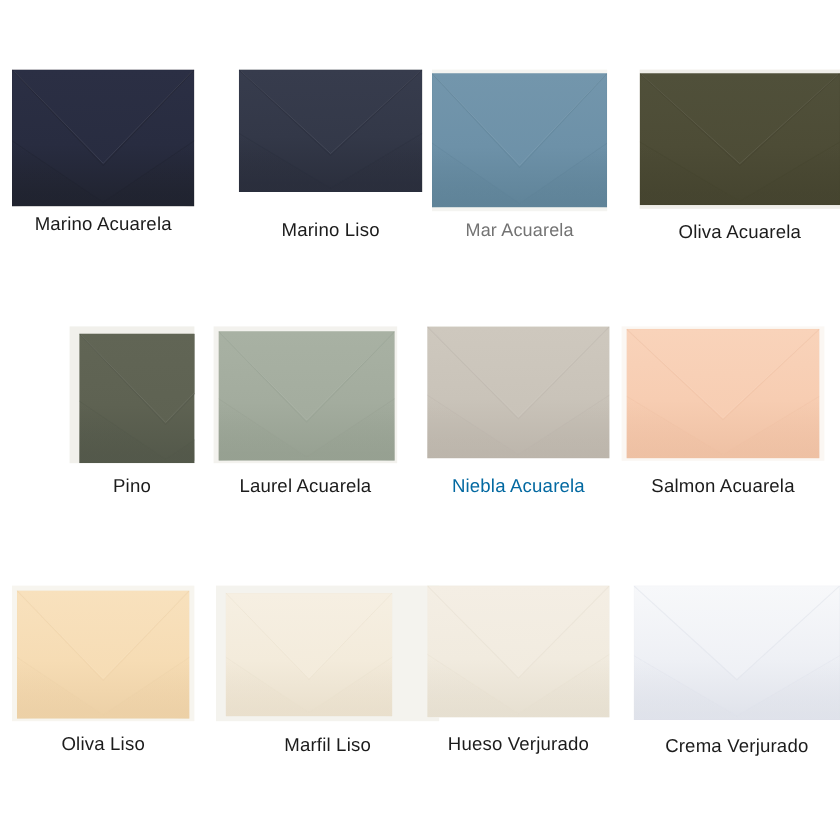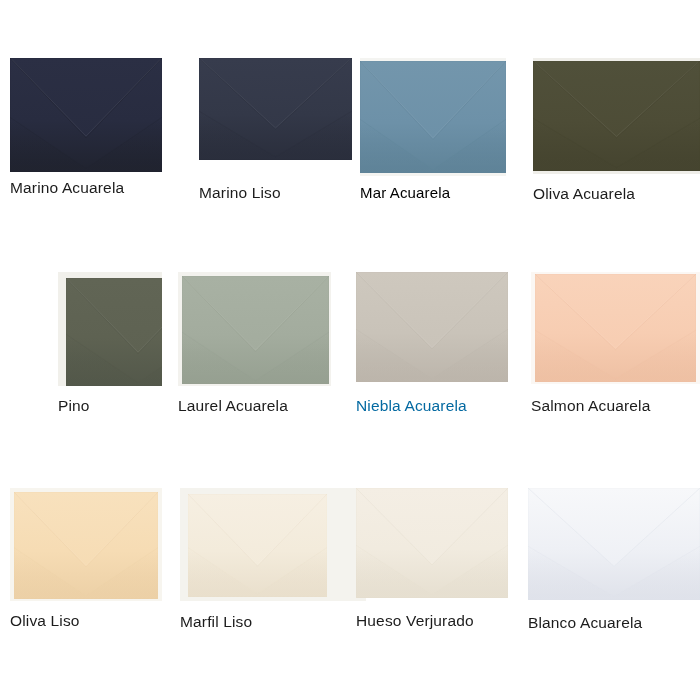--- a/index.html
+++ b/index.html
@@ -46,21 +46,21 @@
   }
 
   .env svg {
     display: block;
     width: 100%;
     height: 100%;
   }
 
   .label {
     width: 100%;
-    text-align: left;
+    text-align: center;
     color: #1c1c1c;
     font-size: 15.5px;
     line-height: 1.1;
     letter-spacing: 0.15px;
     white-space: nowrap;
   }
 </style>
 </head>
 <body style="background: rgb(255, 255, 255);">
 
@@ -158,21 +158,21 @@
               <path d="M200 140 L200 72.8 L100 135.79999999999998 Z" fill="url(#sh2)"></path>
               <path d="M0 72.8 L100 135.79999999999998 L200 72.8" fill="none" stroke="#5f8398" stroke-opacity="0.45" stroke-width="0.9"></path>
               <path d="M0 0 L200 0 L100 98 Z" fill="url(#fl2)"></path>
               <path d="M0 0 L100 98 L200 0" fill="none" stroke="#5f8398" stroke-opacity="0.55" stroke-width="1.1"></path>
               <path d="M2 1.5 L100 95.9 L198 1.5" fill="none" stroke="#ffffff" stroke-opacity="0.10" stroke-width="0.8"></path>
               <rect x="0" y="0" width="200" height="140" fill="none" stroke="#5f8398" stroke-opacity="0.35" stroke-width="1"></rect>
             </svg>
           </div>
         </div>
       </div>
-      <div class="label" style="margin-top: 9px; font-size: 15px; color: #000000;">Mar Acuarela</div>
+      <div class="label" style="margin-top: 9px; font-size: 15px; color: #737373;">Mar Acuarela</div>
     </div>
     <div class="card" style="left: 533px; top: 58px; width: 167px;">
       <div class="photo" style="height: 116px; background: rgb(239, 238, 233);">
         <div class="env-wrap" style="left: 0px; top: 3px; width: 167px; height: 110px;">
           <div class="env">
             <svg viewBox="0 0 200 140" preserveAspectRatio="none">
               <defs>
                 <linearGradient id="bd3" x1="0" y1="0" x2="0" y2="1">
                   <stop offset="0" stop-color="#50503a"></stop>
                   <stop offset="0.55" stop-color="#4d4c36"></stop>
@@ -296,21 +296,21 @@
               <path d="M0 0 L200 0 L100 98 Z" fill="url(#fl6)"></path>
               <path d="M0 0 L100 98 L200 0" fill="none" stroke="#bcb5ab" stroke-opacity="0.55" stroke-width="1.1"></path>
               <path d="M2 1.5 L100 95.9 L198 1.5" fill="none" stroke="#ffffff" stroke-opacity="0.10" stroke-width="0.8"></path>
               <rect x="0" y="0" width="200" height="140" fill="none" stroke="#bcb5ab" stroke-opacity="0.35" stroke-width="1"></rect>
             </svg>
           </div>
         </div>
       </div>
       <div class="label" style="margin-top: 15px; font-size: 15.5px; color: #0369a1;">Niebla Acuarela</div>
     </div>
-    <div class="card" style="left: 531px; top: 272px; width: 169px;">
+    <div class="card" style="left: 518px; top: 272px; width: 169px;">
       <div class="photo" style="height: 112px; background: rgb(251, 247, 243);">
         <div class="env-wrap" style="left: 4px; top: 2px; width: 161px; height: 108px;">
           <div class="env">
             <svg viewBox="0 0 200 140" preserveAspectRatio="none">
               <defs>
                 <linearGradient id="bd7" x1="0" y1="0" x2="0" y2="1">
                   <stop offset="0" stop-color="#f9d3ba"></stop>
                   <stop offset="0.55" stop-color="#f7cdb2"></stop>
                   <stop offset="1" stop-color="#eec0a3"></stop>
                 </linearGradient>
@@ -464,15 +464,15 @@
               <path d="M200 140 L200 72.8 L100 135.79999999999998 Z" fill="url(#sh11)"></path>
               <path d="M0 72.8 L100 135.79999999999998 L200 72.8" fill="none" stroke="#dfe2ea" stroke-opacity="0.45" stroke-width="0.9"></path>
               <path d="M0 0 L200 0 L100 98 Z" fill="url(#fl11)"></path>
               <path d="M0 0 L100 98 L200 0" fill="none" stroke="#dfe2ea" stroke-opacity="0.55" stroke-width="1.1"></path>
               <path d="M2 1.5 L100 95.9 L198 1.5" fill="none" stroke="#ffffff" stroke-opacity="0.10" stroke-width="0.8"></path>
               <rect x="0" y="0" width="200" height="140" fill="none" stroke="#dfe2ea" stroke-opacity="0.35" stroke-width="1"></rect>
             </svg>
           </div>
         </div>
       </div>
-      <div class="label" style="margin-top: 14px; font-size: 15.5px; color: rgb(28, 28, 28);">Blanco Acuarela</div>
+      <div class="label" style="margin-top: 14px; font-size: 15.5px; color: rgb(28, 28, 28);">Crema Verjurado</div>
     </div>
   </div>
 
 </body></html>

